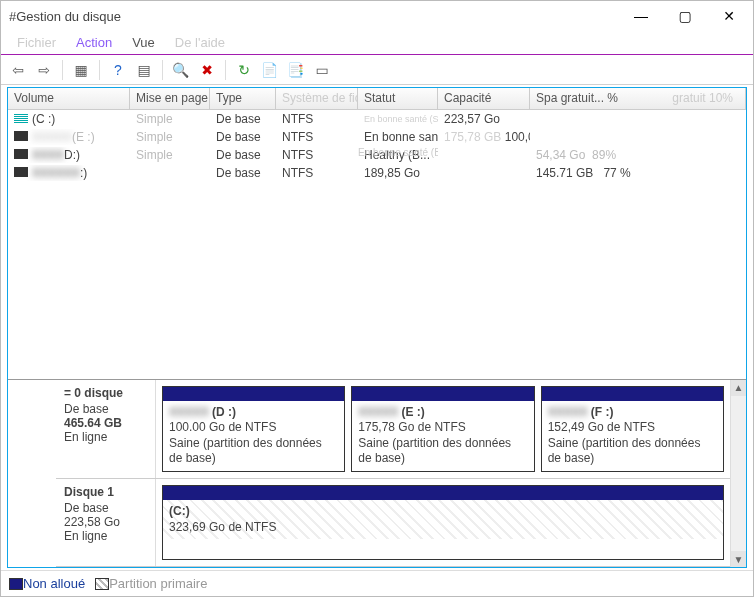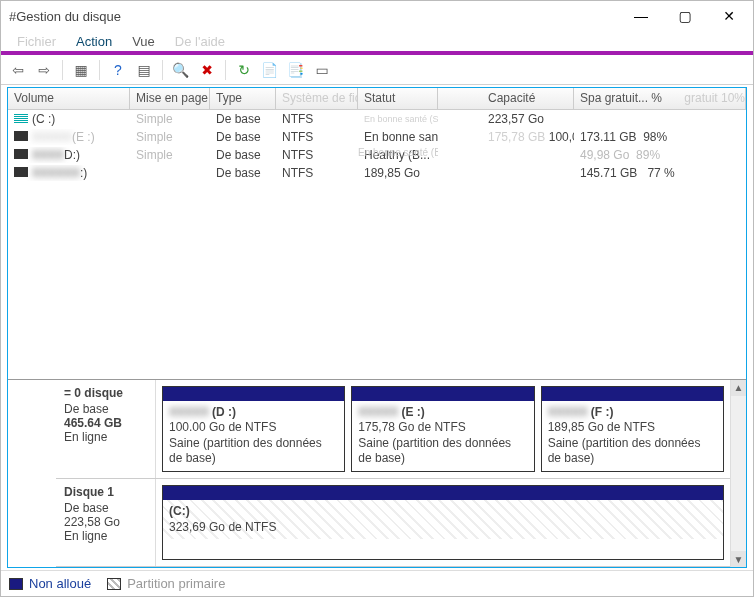--- a/index.html
+++ b/index.html
@@ -1,52 +1,52 @@
 <!DOCTYPE html>
 <html><head>
 <meta charset="utf-8">
 <style>
 * { box-sizing: border-box; margin: 0; padding: 0; font-family: "Segoe UI", Tahoma, sans-serif; font-size: 12px; }
 body { background: #fff; width: 754px; height: 597px; border: 1px solid #bbb; display: flex; flex-direction: column; overflow: hidden; }
 .titlebar { height: 30px; display: flex; align-items: center; padding: 0 2px; }
 .title { padding-left: 6px; color: #444; font-size: 13px; flex: 1; }
 .winbtns { display: flex; }
 .winbtn { width: 44px; height: 28px; display: flex; align-items: center; justify-content: center; font-size: 14px; }
-.menubar { height: 24px; display: flex; align-items: flex-start; padding: 0 6px; border-bottom: 4px solid #a21caf; }
+.menubar { height: 24px; display: flex; align-items: center; padding: 0 6px; border-bottom: 1px solid #a21caf; }
 .menu { padding: 3px 10px; font-size: 13px; color: #555; }
 .menu.ghost { color: #ccc; }
 .toolbar { height: 30px; display: flex; align-items: center; padding: 2px 6px; border-bottom: 1px solid #d0d0d0; gap: 4px; }
 .tbtn { width: 22px; height: 22px; display: flex; align-items: center; justify-content: center; font-size: 14px; color: #555; border: 1px solid transparent; }
 .sep { width: 1px; height: 20px; background: #ddd; margin: 0 3px; }
 .content { flex: 1; display: flex; flex-direction: column; border: 1px solid #0ea5e9; margin: 2px 6px 2px 6px; }
 .table-head { display: flex; height: 22px; background: linear-gradient(#fdfdfd,#ececec); border-bottom: 1px solid #ccc; }
 .th { border-right: 1px solid #ccc; padding: 3px 6px; color: #555; overflow: hidden; white-space: nowrap; }
 .th.ghost { color: #ccc; }
-.col0 { width: 122px; } .col1 { width: 80px; } .col2 { width: 66px; } .col3 { width: 82px; } .col4 { width: 80px; } .col5 { width: 92px; margin-left: 44px; } .col6 { flex:1; }
+.col0 { width: 122px; } .col1 { width: 80px; } .col2 { width: 66px; } .col3 { width: 82px; } .col4 { width: 80px; } .col5 { width: 92px; } .col6 { flex:1; }
 .table-body { flex: 1; overflow: auto; position: relative; }
 .row { display: flex; height: 18px; align-items: center; }
 .cell { padding: 1px 6px; white-space: nowrap; overflow: hidden; color:#444; }
 .vol-icon { display:inline-block; width:14px; height:10px; margin-right:4px; }
 .vol-icon.cyan { background: repeating-linear-gradient(0deg,#0aa 0 1px,#fff 1px 2px); }
 .vol-icon.dark { background: #333; }
 .blurred { filter: blur(3px); display: inline-block; }
 .ghosttxt { color: #d0d0d0; }
 .midghost { color: #bbb; }
 .graph-area { display: flex; flex-direction: column; border-top: 1px solid #999; }
 .disk-row { display: flex; border-bottom: 1px solid #ccc; min-height: 88px; margin-left: 48px; }
 .disk-label { width: 100px; border-right: 1px solid #ddd; padding: 6px 8px; font-size: 11px; color:#444; }
 .disk-label b { font-weight: bold; display:block; margin-bottom:2px; }
 .disk-parts { flex: 1; display: flex; gap: 6px; padding: 6px; position:relative; }
 .part { flex: 1; border: 1px solid #333; display: flex; flex-direction: column; }
 .part-head { height: 14px; background: #1a1a80; }
 .part-body { padding: 4px 6px; font-size: 11px; color:#444; line-height:1.3; }
 .hatch .part-body { background: repeating-linear-gradient(45deg,#fff 0 6px,#eee 6px 8px); }
 .vscroll { width:16px; background:#f0f0f0; border-left:1px solid #ddd; display:flex; flex-direction:column; }
 .vscroll .arr { height:16px; display:flex; align-items:center; justify-content:center; font-size:10px; color:#666; background:#e4e4e4; }
-.legend { height: 26px; display: flex; align-items: center; padding: 0 8px; gap: 6px; border-top: 1px solid #ddd; }
+.legend { height: 26px; display: flex; align-items: center; padding: 0 8px; border-top: 1px solid #ddd; }
 .legbox { width:14px; height:12px; border:1px solid #333; }
 .legbox.navy { background:#1a1a80; }
 .legbox.hatchbox { background: repeating-linear-gradient(45deg,#fff 0 3px,#bbb 3px 5px); }
 .legtxt { font-size:13px; color:#1a3f9c; font-weight:500; margin-right:10px; }
 .legtxt.grey { color:#999; font-weight:normal; }
 .ghost-overlay { position:absolute; color:#ccc; font-size:12px; pointer-events:none; }
 </style>
 </head>
 <body>
 
@@ -54,21 +54,21 @@
   <span class="title">#Gestion du disque</span>
   <div class="winbtns">
     <div class="winbtn">—</div>
     <div class="winbtn">▢</div>
     <div class="winbtn">✕</div>
   </div>
 </div>
 
 <div class="menubar">
   <div class="menu ghost">Fichier</div>
-  <div class="menu" style="color:#0c4a6e;font-weight:500">Action</div>
+  <div class="menu" style="color:#8b5cf6;font-weight:500">Action</div>
   <div class="menu">Vue</div>
   <div class="menu ghost">De l'aide</div>
 </div>
 
 <div class="toolbar">
   <div class="tbtn">⇦</div>
   <div class="tbtn">⇨</div>
   <div class="sep"></div>
   <div class="tbtn">▦</div>
   <div class="sep"></div>
@@ -88,21 +88,21 @@
 
   <div class="table-head">
     <div class="th col0">Volume</div>
     <div class="th col1">Mise en page</div>
     <div class="th col2">Type</div>
     <div class="th col3 ghost">Système de fichiers</div>
     <div class="th col4">Statut</div>
     <div class="th col5">Capacité</div>
     <div class="th col6" style="position:relative">
       <span>Spa gratuit... %</span>
-      <span class="ghost-overlay" style="right:0;top:3px">gratuit 10%</span>
+      <span class="ghost-overlay" style="right:12px;top:3px">gratuit 10%</span>
     </div>
   </div>
 
   <div class="table-body">
 
     <div class="row">
       <div class="cell col0"><span class="vol-icon cyan"></span><span>(C :)</span></div>
       <div class="cell col1 midghost">Simple</div>
       <div class="cell col2">De base</div>
       <div class="cell col3">NTFS</div>
@@ -111,31 +111,30 @@
       <div class="cell col6"></div>
     </div>
 
     <div class="row">
       <div class="cell col0"><span class="vol-icon dark"></span><span class="blurred midghost">XXXXX</span><span class="midghost">(E :)</span></div>
       <div class="cell col1 midghost">Simple</div>
       <div class="cell col2">De base</div>
       <div class="cell col3">NTFS</div>
       <div class="cell col4">En bonne santé (B...</div>
       <div class="cell col5"><span class="ghosttxt">175,78 GB</span> <span>100,00 GB</span></div>
-      <div class="cell col6"><span>173.11 GB</span>&nbsp;&nbsp;<span>98%</span></div>
     </div>
 
     <div class="row">
       <div class="cell col0"><span class="vol-icon dark"></span><span class="blurred">XXXX</span><span>D:)</span></div>
       <div class="cell col1 midghost">Simple</div>
       <div class="cell col2">De base</div>
       <div class="cell col3">NTFS</div>
       <div class="cell col4" style="position:relative"><span>Healthy (B...</span><span class="ghost-overlay" style="left:0;top:0;font-size:10px">En bonne santé (B...</span></div>
       <div class="cell col5"></div>
-      <div class="cell col6 midghost"><span>49,98 Go</span>&nbsp;&nbsp;<span>89%</span></div>
+      <div class="cell col6 midghost"><span>54,34 Go</span>&nbsp;&nbsp;<span>89%</span></div>
     </div>
 
     <div class="row">
       <div class="cell col0"><span class="vol-icon dark"></span><span class="blurred">XXXXXX</span><span>:)</span></div>
       <div class="cell col1"></div>
       <div class="cell col2">De base</div>
       <div class="cell col3">NTFS</div>
       <div class="cell col4">189,85 Go</div>
       <div class="cell col5"></div>
       <div class="cell col6"><span>145.71 GB</span>&nbsp;&nbsp;&nbsp;<span>77 %</span></div>
@@ -167,21 +166,21 @@
               <div class="part-body">
                 <span class="blurred">XXXXX</span> <b>(E :)</b><br>
                 <span>175,78 Go de NTFS</span><br>
                 <span>Saine (partition des données de base)</span>
               </div>
             </div>
             <div class="part">
               <div class="part-head"></div>
               <div class="part-body">
                 <span class="blurred">XXXXX</span> <b>(F :)</b><br>
-                <span>189,85 Go de NTFS</span><br>
+                <span>152,49 Go de NTFS</span><br>
                 <span>Saine (partition des données de base)</span>
               </div>
             </div>
           </div>
         </div>
 
         <div class="disk-row">
           <div class="disk-label">
             <b>Disque 1</b>
             <div>De base</div>

